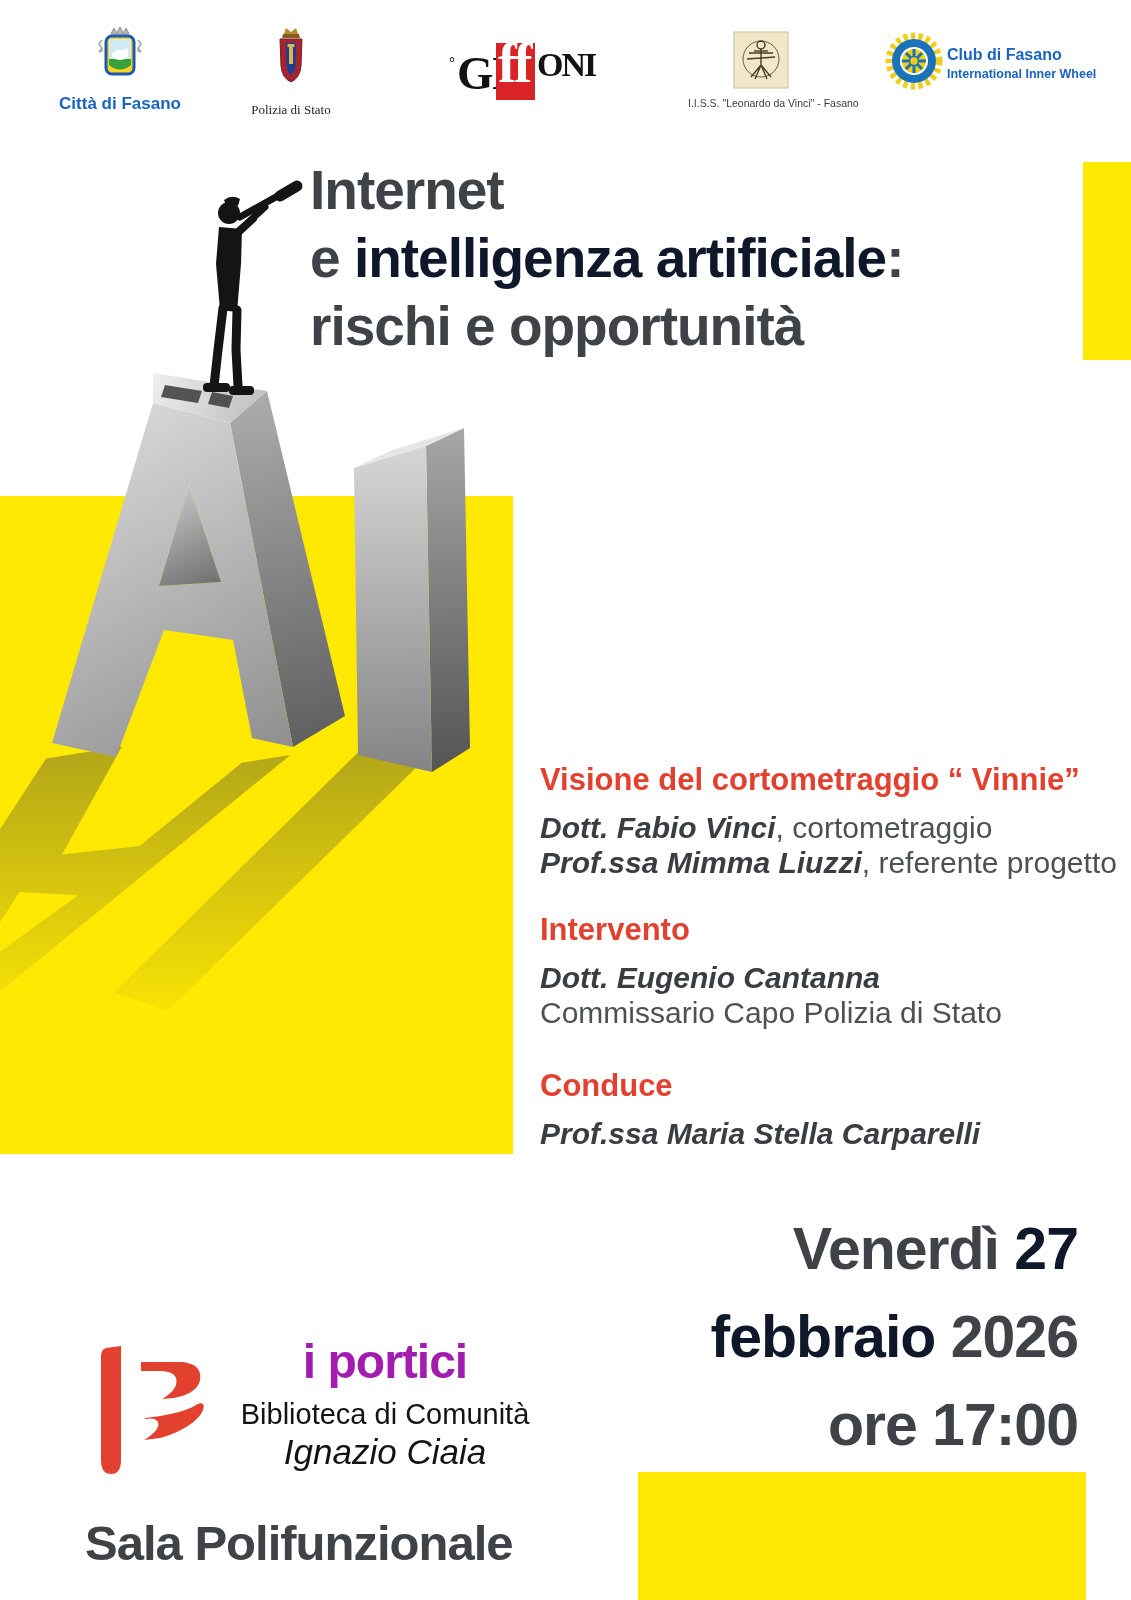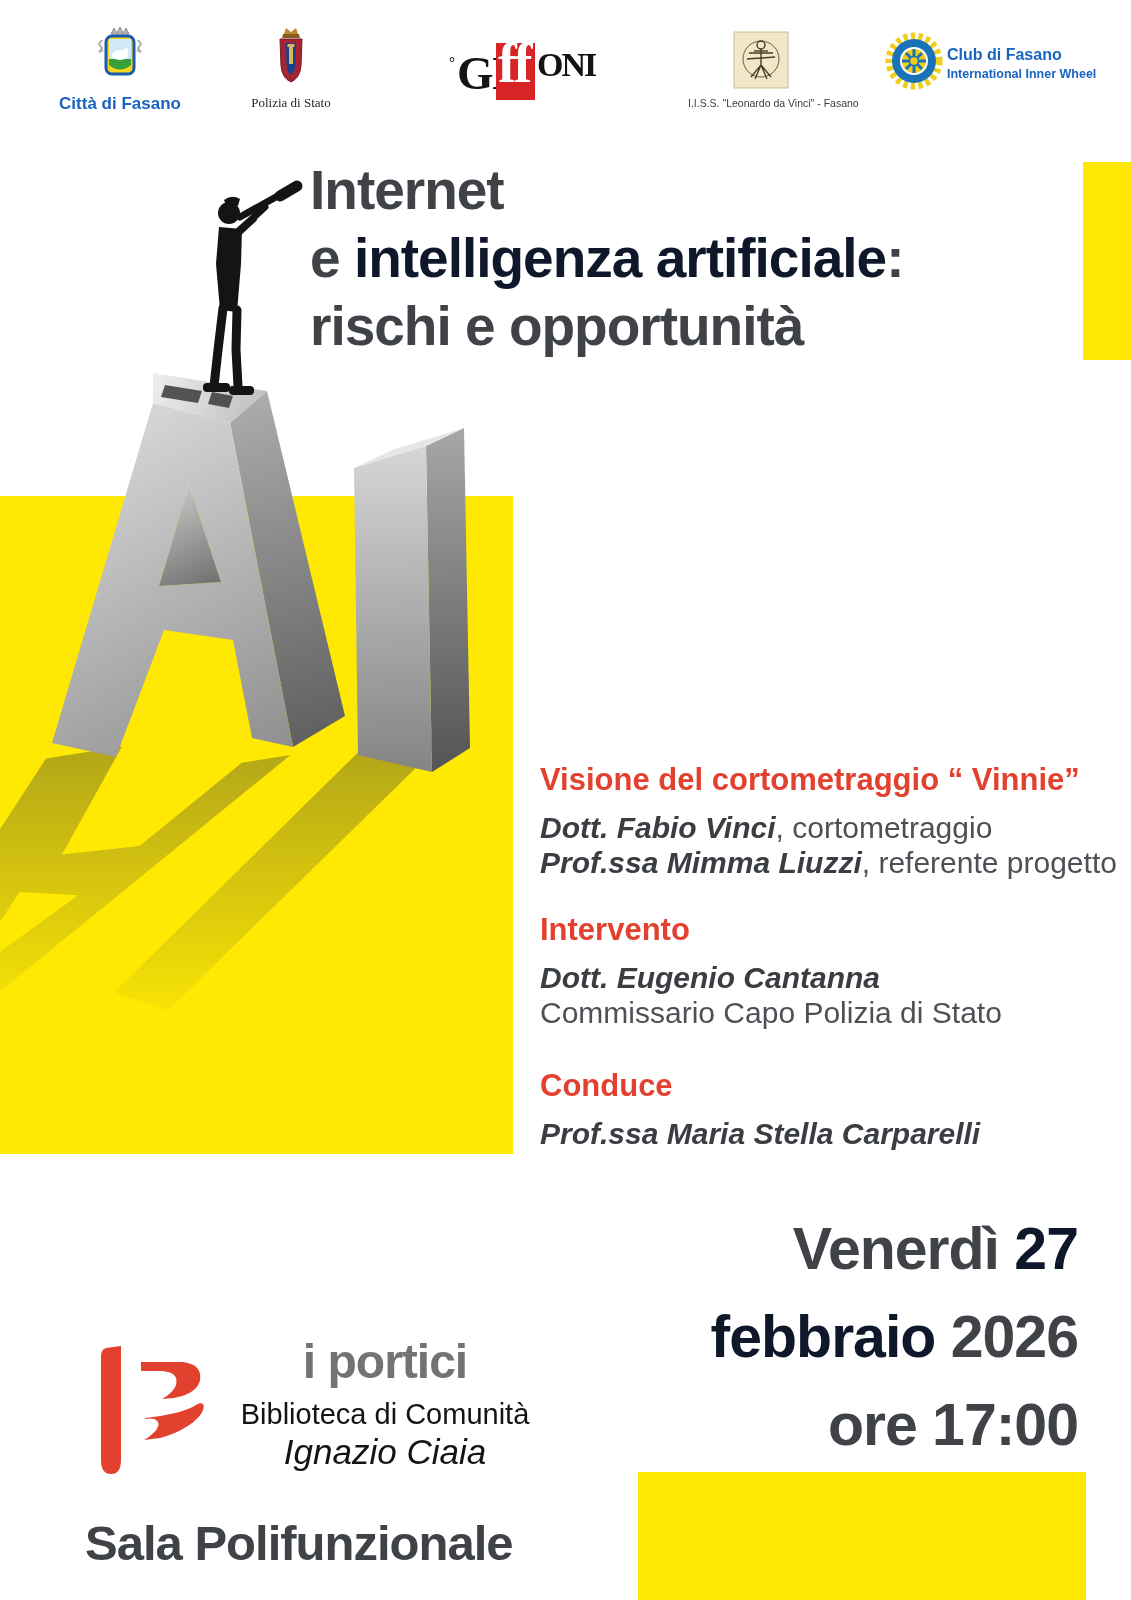--- a/index.html
+++ b/index.html
@@ -11,21 +11,21 @@
   }
   .abs{position:absolute;}
   
   .yellow{background:#ffe903;position:absolute;}
   #yellow-left{left:0;top:496px;width:513px;height:658px;z-index:1;}
   #yellow-top-right{left:1083px;top:162px;width:48px;height:198px;z-index:1;}
   #yellow-bottom{left:638px;top:1472px;width:448px;height:128px;z-index:1;}
   
   .logo-block{position:absolute;z-index:3;text-align:center;}
   .fasano-label{color:#1a63c0;font-weight:bold;font-size:17px;margin-top:4px;white-space:nowrap;}
-  .polizia-label{color:#26262b;font-family:"Liberation Serif",serif;font-size:13px;margin-top:5px;white-space:nowrap;}
+  .polizia-label{color:#26262b;font-family:"Liberation Serif",serif;font-size:13px;margin-top:12px;white-space:nowrap;}
   .leonardo-label{color:#3c3c38;font-size:10.5px;margin-top:4px;white-space:nowrap;}
   .iw-text{position:absolute;left:62px;top:22px;text-align:left;}
   .iw-line1{color:#1a63c0;font-weight:bold;font-size:16px;white-space:nowrap;}
   .iw-line2{color:#1a63c0;font-weight:bold;font-size:12.5px;margin-top:3px;white-space:nowrap;}
   
   #giffoni{left:448px;top:38px;width:175px;height:66px;}
   .gif-serif{font-family:"Liberation Serif",serif;font-weight:bold;color:#131313;}
   #gif-deg{position:absolute;left:1px;top:16px;font-size:15px;}
   #gif-gi{position:absolute;left:9px;top:8px;font-size:47px;letter-spacing:-2px;}
   #gif-box{position:absolute;left:48px;top:5px;width:39px;height:57px;background:#d92427;}
@@ -42,21 +42,21 @@
   .entry-name{color:#3a3e42;font-weight:bold;font-style:italic;font-size:30px;line-height:35px;white-space:nowrap;}
   .entry-role{color:#4d5156;font-size:30px;line-height:35px;white-space:nowrap;}
   .suffix{color:#4d5156;font-weight:normal;font-style:normal;}
   #sec-saluti{top:490px;} #sec-visione{top:762px;} #sec-intervento{top:912px;} #sec-conduce{top:1068px;}
   .gap16{height:16px;} .gap26{height:26px;} .gap12{height:12px;}
   
   #date-block{position:absolute;right:53px;top:1205px;z-index:3;text-align:right;
     font-weight:bold;font-size:59px;line-height:88px;color:#3f4347;white-space:nowrap;letter-spacing:-1px;}
   
   #venue-center{position:absolute;left:200px;top:1336px;width:370px;text-align:center;z-index:3;}
-  #venue-title{color:#737373;font-weight:bold;font-size:48px;line-height:52px;letter-spacing:-1px;white-space:nowrap;}
+  #venue-title{color:#a21caf;font-weight:bold;font-size:48px;line-height:52px;letter-spacing:-1px;white-space:nowrap;}
   #venue-sub1{color:#131313;font-weight:normal;font-size:29px;line-height:32px;margin-top:10px;white-space:nowrap;}
   #venue-sub2{color:#131313;font-style:italic;font-size:35px;line-height:40px;margin-top:2px;white-space:nowrap;}
   #hall{position:absolute;left:85px;top:1515px;z-index:3;color:#3f4347;font-weight:bold;font-size:49px;white-space:nowrap;letter-spacing:-1px;}
   #iportici-glyph{position:absolute;left:96px;top:1340px;z-index:3;}
 </style>
 </head>
 <body>
 
 <div class="poster">
 

